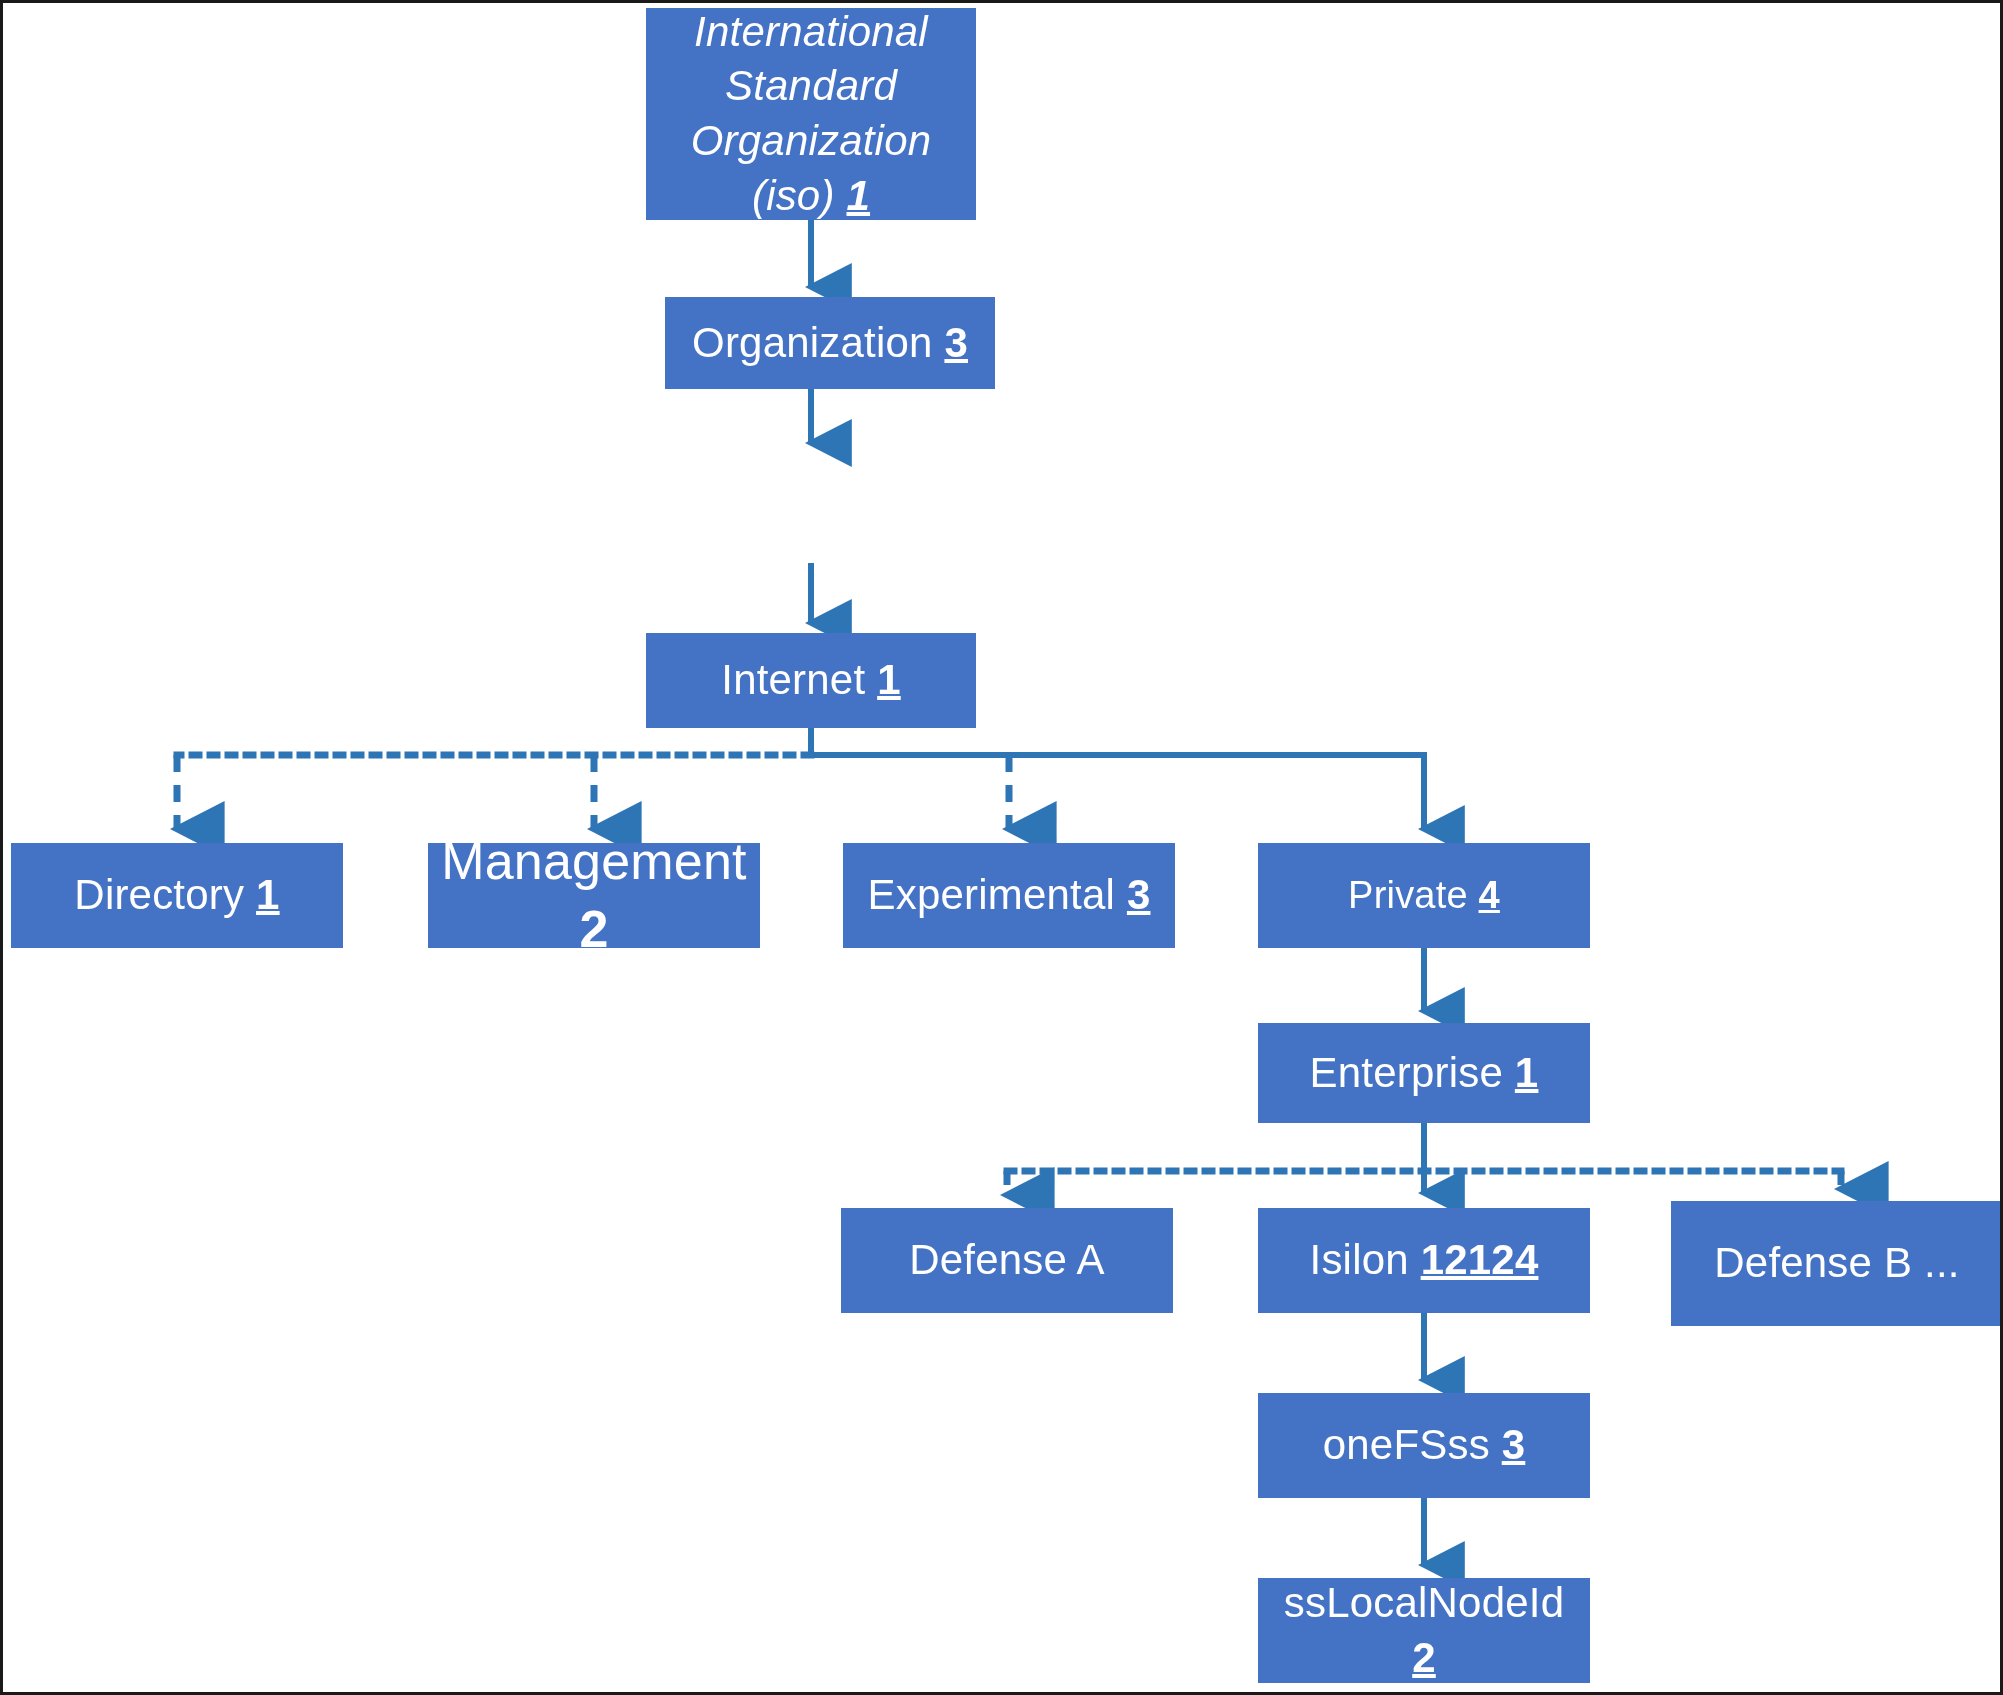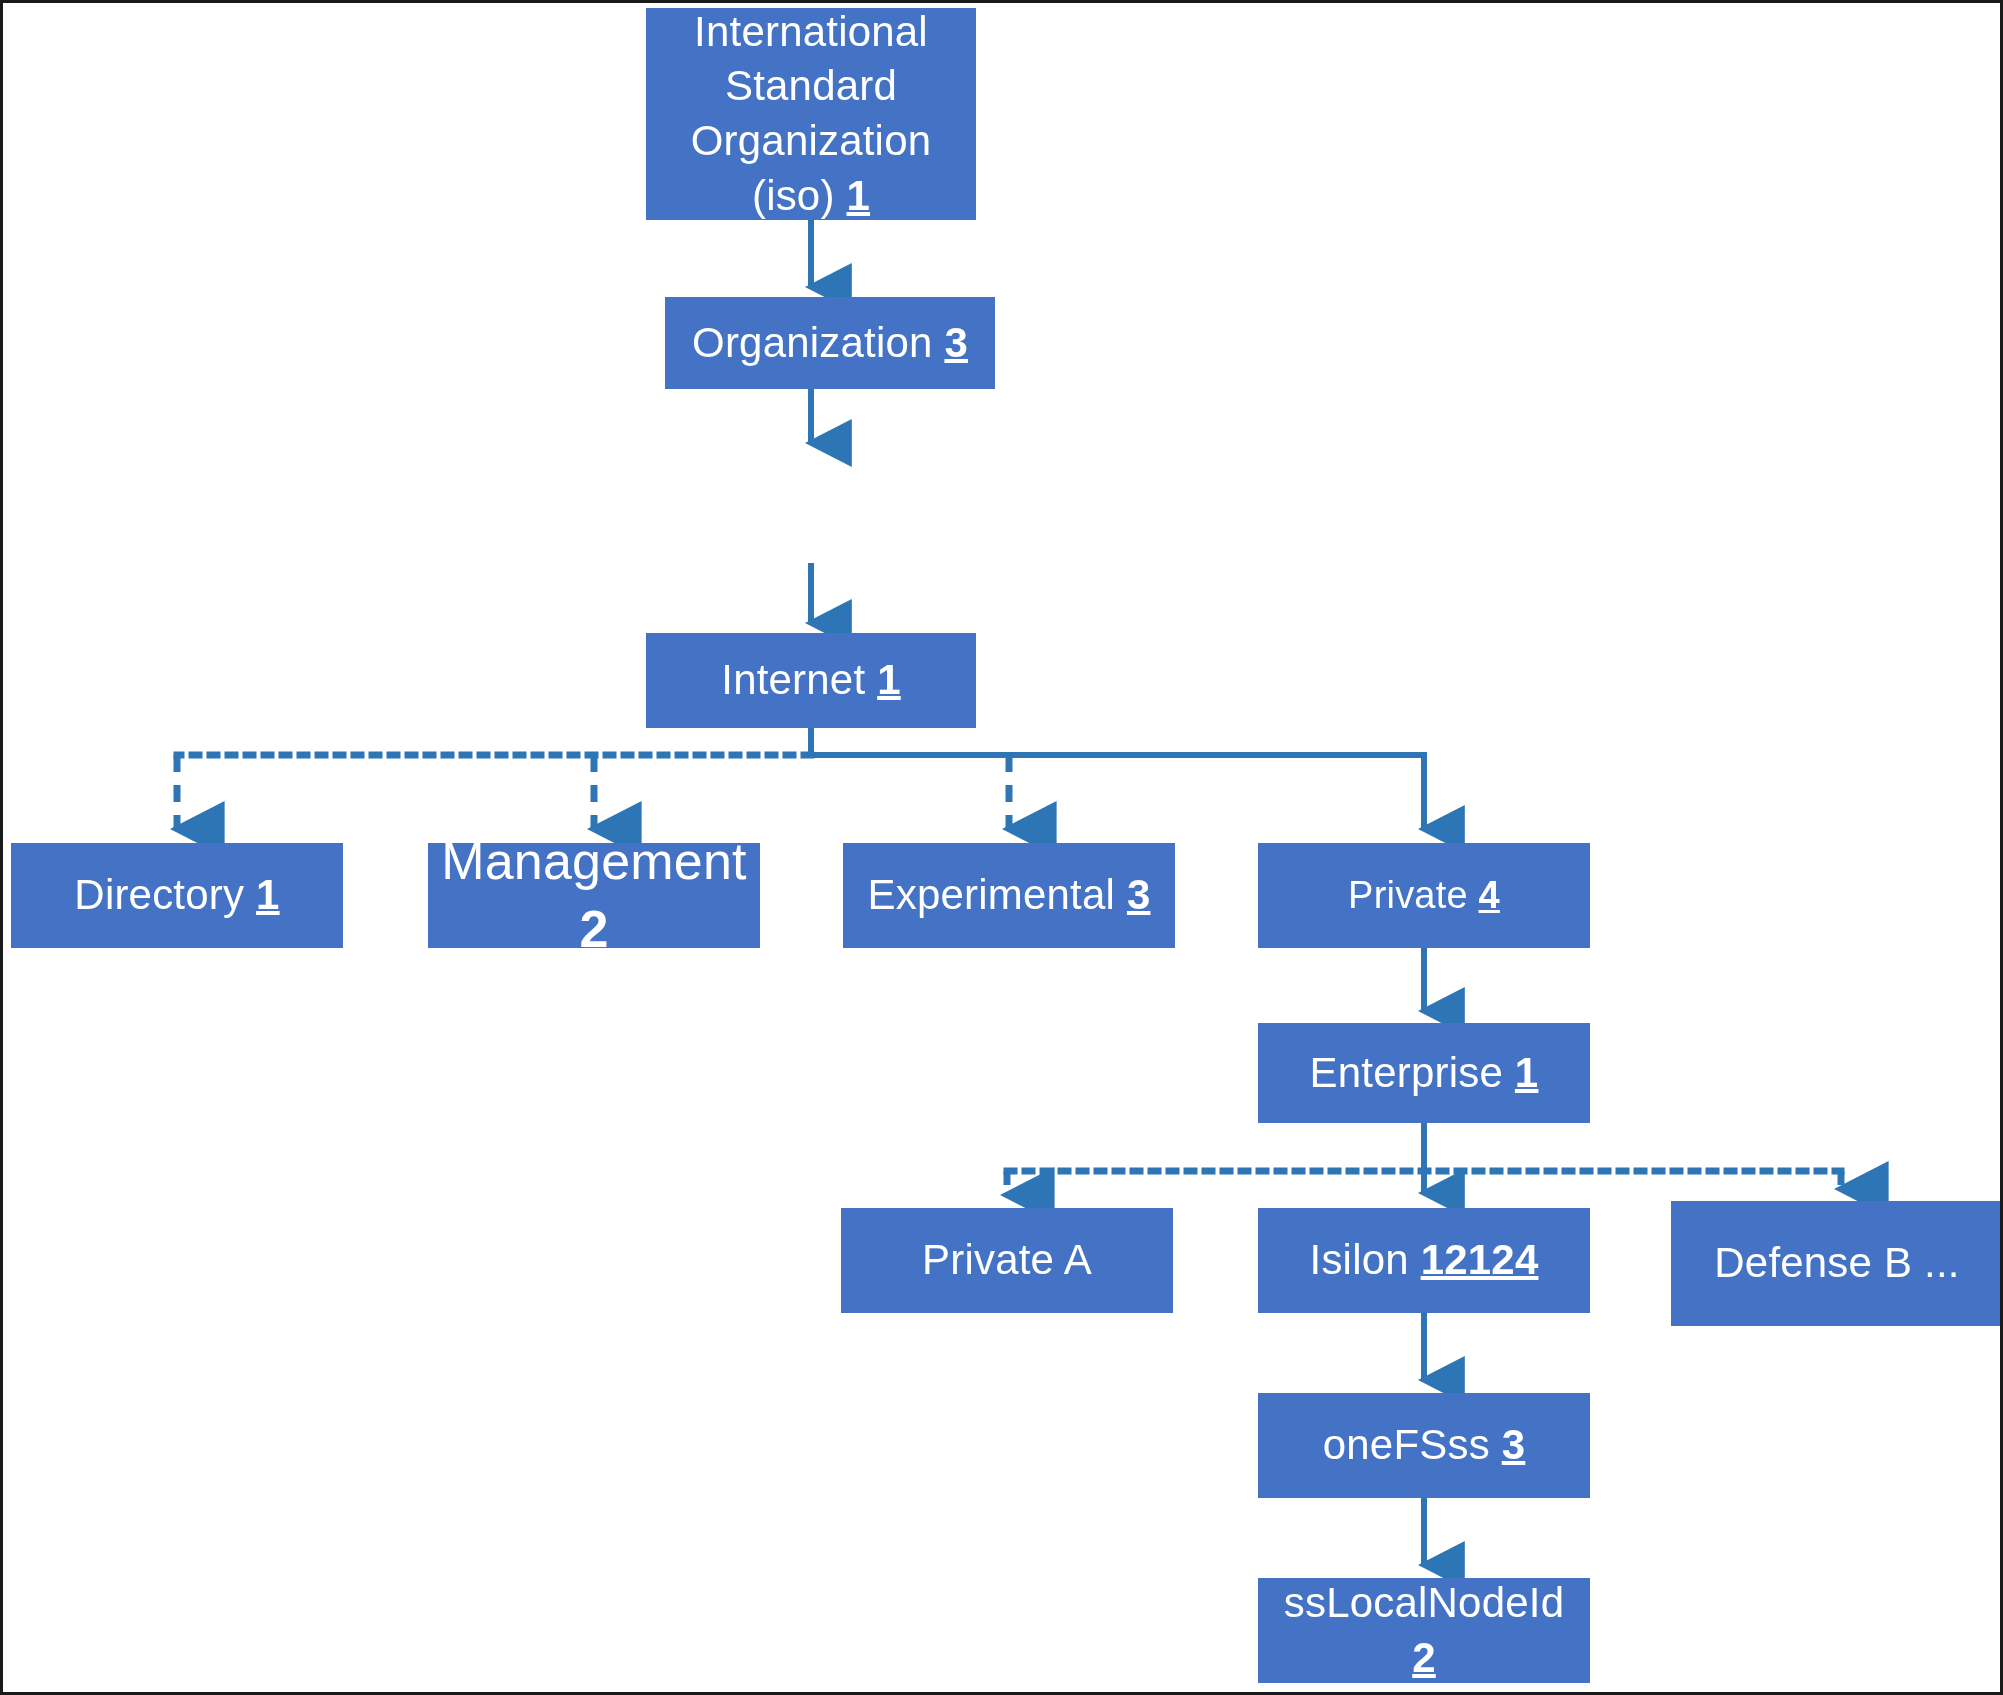--- a/index.html
+++ b/index.html
@@ -86,21 +86,21 @@
 
     <path d="M1004,1168 L1838,1168" stroke="#2e75b6" stroke-width="7" fill="none" stroke-dasharray="7 11" stroke-linecap="square"></path>
     <path d="M1004,1168 L1004,1192" stroke="#2e75b6" stroke-width="7" fill="none" stroke-dasharray="14 11" marker-end="url(#arrow)"></path>
     <path d="M1838,1168 L1838,1186" stroke="#2e75b6" stroke-width="7" fill="none" stroke-dasharray="14 11" marker-end="url(#arrow)"></path>
 
     <path d="M1421,1310 L1421,1377" stroke="#2e75b6" stroke-width="6" fill="none" marker-end="url(#arrow)"></path>
 
     <path d="M1421,1495 L1421,1562" stroke="#2e75b6" stroke-width="6" fill="none" marker-end="url(#arrow)"></path>
   </svg>
 
-<div class="node" style="left: 643px; top: 5px; width: 330px; height: 212px; font-size: 42px; background: rgb(68, 114, 196); color: rgb(255, 255, 255);">
+<div class="node" style="left: 643px; top: 5px; width: 330px; height: 212px; font-size: 42px; background: rgb(68, 114, 196); color: rgb(255, 255, 255); font-style: italic;">
       <span class="lbl">International Standard Organization (iso) <u>1</u></span>
     </div>
     <div class="node" style="left: 662px; top: 294px; width: 330px; height: 92px; font-size: 42px; background: rgb(68, 114, 196); color: rgb(255, 255, 255);">
       <span class="lbl">Organization <u>3</u></span>
     </div>
     <div class="node" style="left: 643px; top: 630px; width: 330px; height: 95px; font-size: 42px; background: rgb(68, 114, 196); color: rgb(255, 255, 255);">
       <span class="lbl">Internet <u>1</u></span>
     </div>
     <div class="node" style="left: 8px; top: 840px; width: 332px; height: 105px; font-size: 42px; background: rgb(68, 114, 196); color: rgb(255, 255, 255);">
       <span class="lbl">Directory <u>1</u></span>
@@ -111,21 +111,21 @@
     <div class="node" style="left: 840px; top: 840px; width: 332px; height: 105px; font-size: 42px; background: rgb(68, 114, 196); color: rgb(255, 255, 255);">
       <span class="lbl">Experimental <u>3</u></span>
     </div>
     <div class="node" style="left: 1255px; top: 840px; width: 332px; height: 105px; font-size: 38px; background: rgb(68, 114, 196); color: rgb(255, 255, 255);">
       <span class="lbl">Private <u>4</u></span>
     </div>
     <div class="node" style="left: 1255px; top: 1020px; width: 332px; height: 100px; font-size: 42px; background: rgb(68, 114, 196); color: rgb(255, 255, 255);">
       <span class="lbl">Enterprise <u>1</u></span>
     </div>
     <div class="node" style="left: 838px; top: 1205px; width: 332px; height: 105px; font-size: 42px; background: rgb(68, 114, 196); color: rgb(255, 255, 255);">
-      <span class="lbl">Private A</span>
+      <span class="lbl">Defense A</span>
     </div>
     <div class="node" style="left: 1255px; top: 1205px; width: 332px; height: 105px; font-size: 42px; background: rgb(68, 114, 196); color: rgb(255, 255, 255);">
       <span class="lbl">Isilon <u>12124</u></span>
     </div>
     <div class="node" style="left: 1668px; top: 1198px; width: 332px; height: 125px; font-size: 42px; background: rgb(68, 114, 196); color: rgb(255, 255, 255);">
       <span class="lbl">Defense B ...</span>
     </div>
     <div class="node" style="left: 1255px; top: 1390px; width: 332px; height: 105px; font-size: 42px; background: rgb(68, 114, 196); color: rgb(255, 255, 255);">
       <span class="lbl">oneFSss <u>3</u></span>
     </div>

